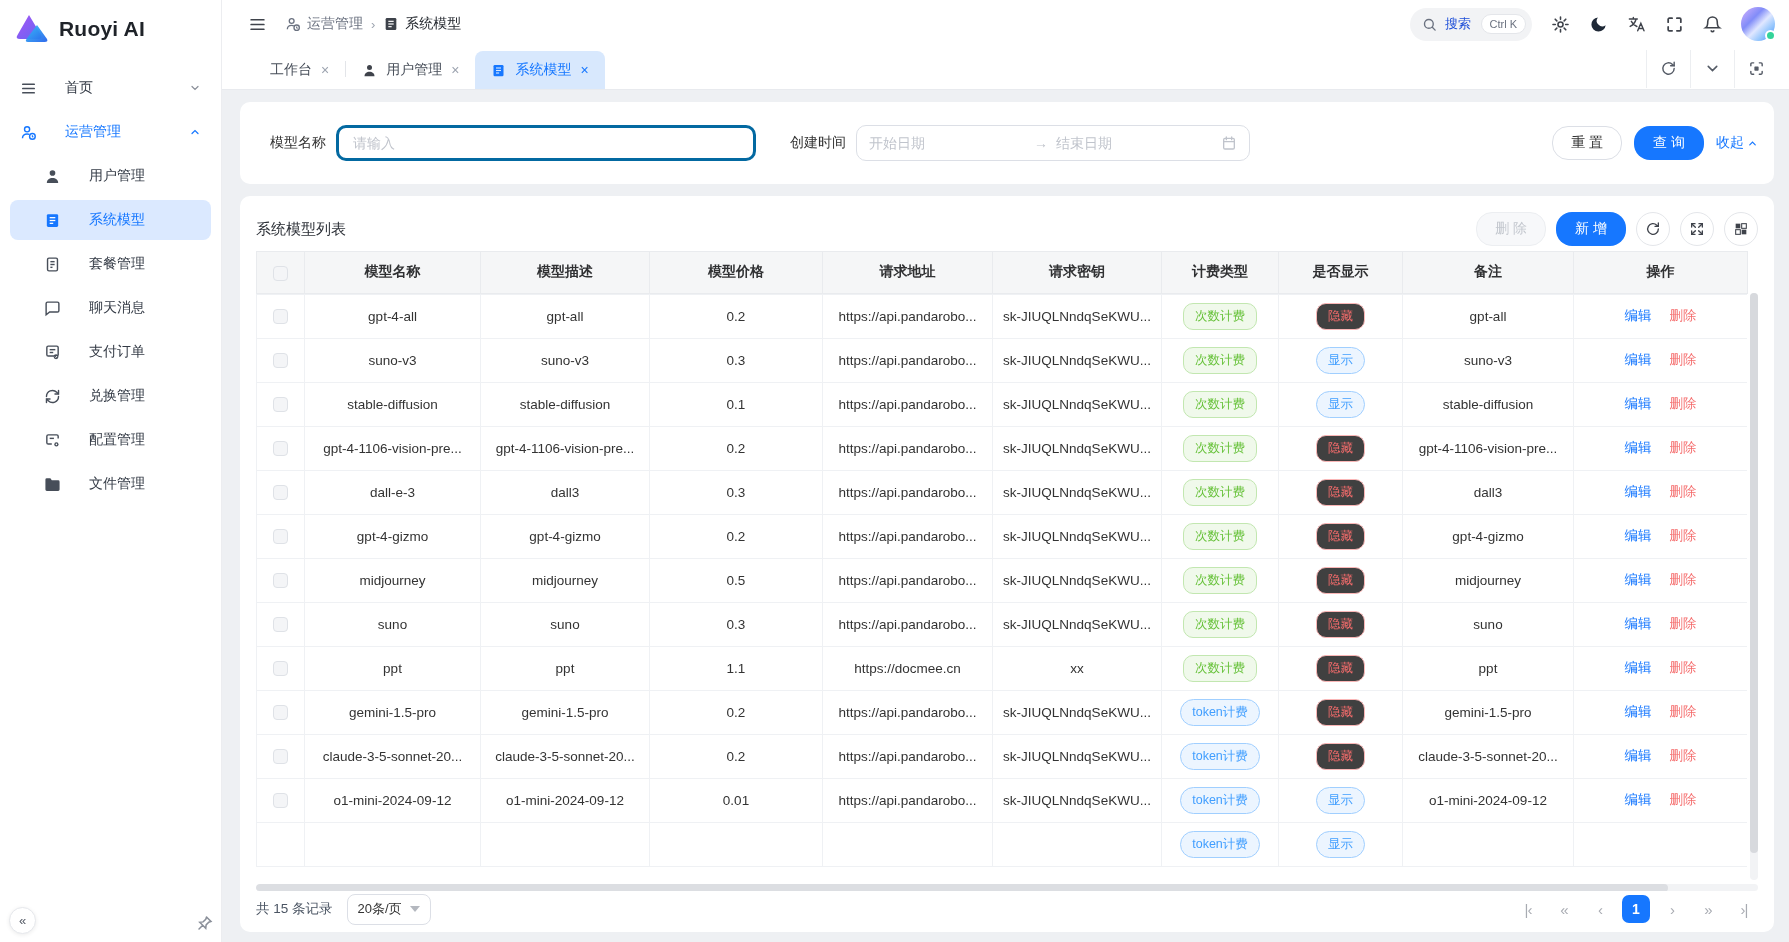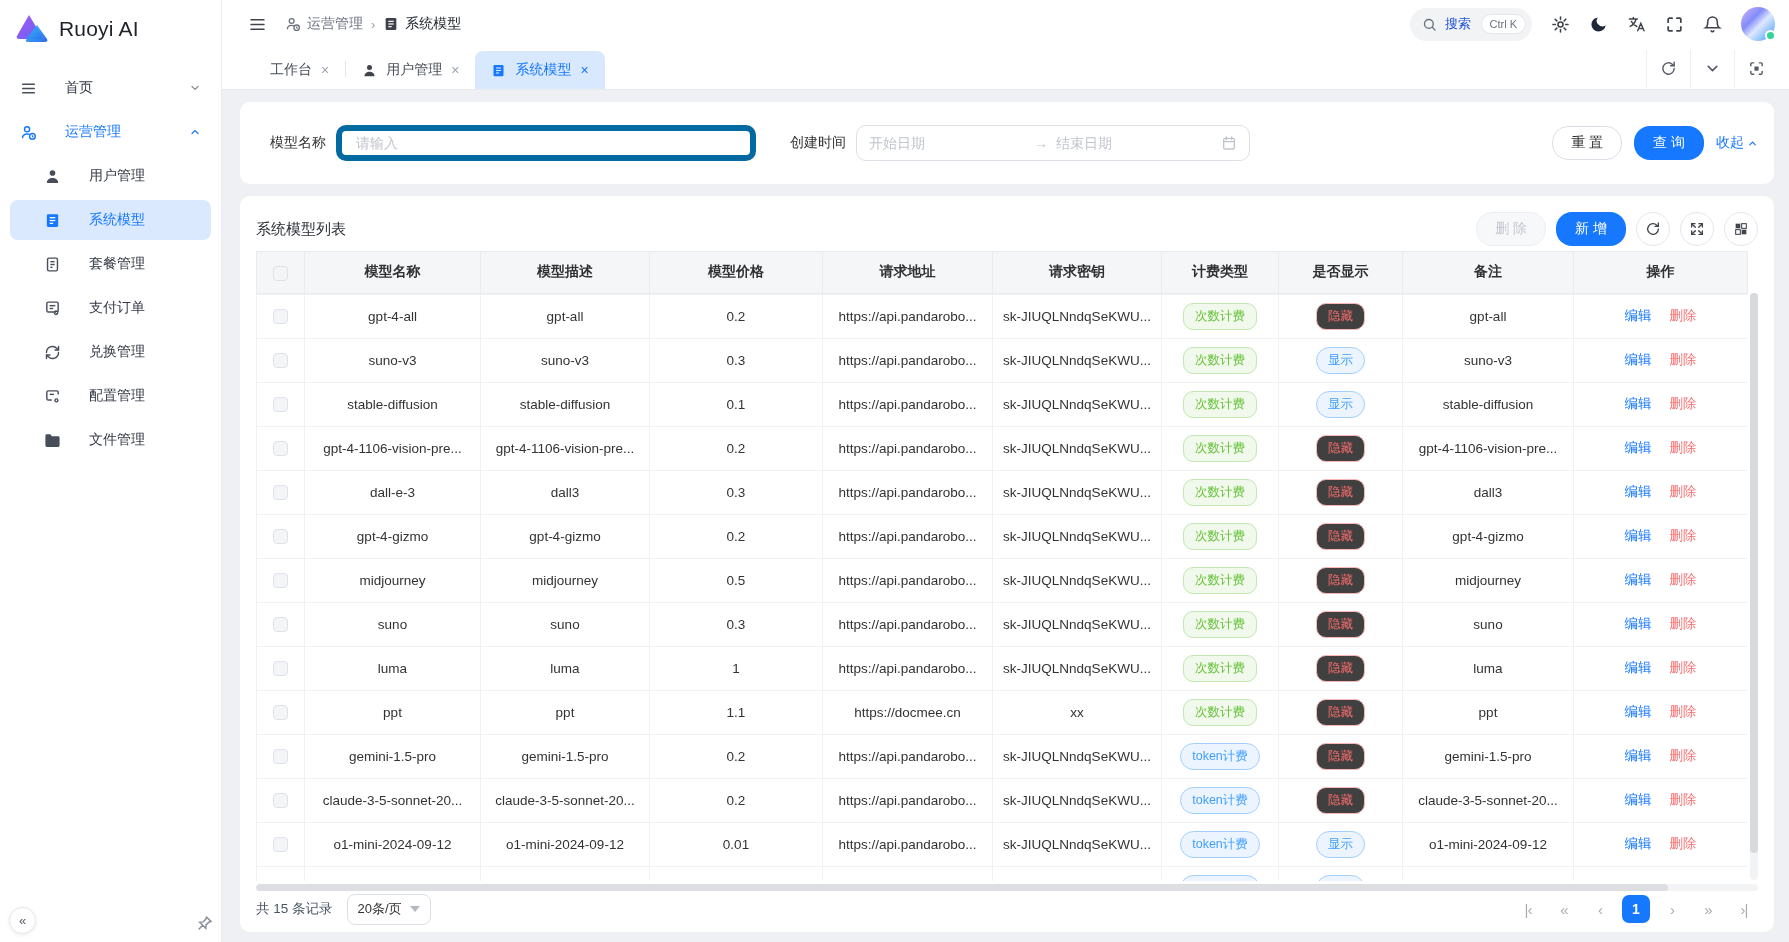--- a/index.html
+++ b/index.html
@@ -3,21 +3,21 @@
 <meta charset="utf-8">
 <style>
   *{margin:0;padding:0;box-sizing:border-box}
   html,body{width:1789px;height:942px;overflow:hidden;background:#eef0f3;
     font-family:"Liberation Sans","DejaVu Sans",sans-serif;color:#333;font-size:14px}
   .page{display:flex;width:1789px;height:942px;position:relative}
 
   
   .sidebar{width:222px;background:#fff;border-right:1px solid #ecedf0;flex-shrink:0;position:relative;z-index:3}
   .logo-row{display:flex;align-items:center;gap:10px;height:58px;padding:0 15px}
-  .logo-text{font-size:21px;font-weight:normal;color:#1f2329;letter-spacing:.2px}
+  .logo-text{font-size:21px;font-weight:bold;color:#1f2329;letter-spacing:.2px}
   .menu{padding:10px 10px 0}
   .menu-item{height:40px;margin-bottom:4px;display:flex;align-items:center;gap:28px;
     padding:0 10px;border-radius:8px;font-size:14px;color:#333a45;cursor:pointer;position:relative}
   .menu-item .chev{margin-left:auto;color:#8a8f99;display:inline-flex}
   .menu-item.parent-active,.menu-item.parent-active .micon,.menu-item.parent-active .chev{color:#1677ff}
   .menu-item.child{padding-left:34px}
   .menu-item.active{background:#dbe9ff;color:#1677ff}
   .menu-item.active .micon{color:#1677ff}
   .micon{display:inline-flex;width:17px;height:17px;color:#474e59;flex-shrink:0}
   .micon svg{width:100%;height:100%}
@@ -57,21 +57,21 @@
   .tabbar-right .tbi svg{width:100%;height:100%}
   .vline{width:1px;height:38px;background:#eceef1}
 
   
   .content{flex:1;padding:12px 15px 0 18px;overflow:hidden}
   .card{background:#fff;border-radius:10px}
 
   
   .filter-card{height:82px;display:flex;align-items:center;padding:0 16px 0 30px;margin-bottom:12px}
   .f-label{font-size:14px;color:#333;margin-right:10px;white-space:nowrap}
-  .f-input{width:420px;height:36px;border:6px solid #0369a1;border-radius:10px;padding:12px 14px;
+  .f-input{width:420px;height:36px;border:3px solid #0369a1;border-radius:10px;padding:12px 14px;
     font-size:14px;color:#333;outline:none;background:#fff}
   .f-input::placeholder{color:#c0c4cc}
   .date-box{width:394px;height:36px;border:1px solid #dcdfe6;border-radius:10px;display:flex;
     align-items:center;padding:0 12px;gap:8px;margin-left:0}
   .date-box input{border:none;outline:none;flex:1;min-width:0;font-size:14px;color:#333;background:transparent}
   .date-box input::placeholder{color:#c0c4cc}
   .date-arrow{color:#c0c4cc;font-size:14px}
   .cal-icon{display:inline-flex;width:16px;height:16px;color:#c0c4cc}
   .gap34{width:34px;flex-shrink:0}
   .filter-actions{margin-left:auto;display:flex;align-items:center;gap:12px}
@@ -221,20 +221,28 @@
           <svg viewBox="0 0 24 24" fill="none" stroke="currentColor" stroke-width="2">
               <rect x="5" y="3" width="14" height="18" rx="2"></rect>
               <line x1="9" y1="8" x2="15" y2="8"></line>
               <line x1="9" y1="12" x2="15" y2="12"></line>
               <line x1="9" y1="16" x2="12" y2="16"></line>
             </svg>
         </span>
         <span>套餐管理</span>
       </div>
 
+      <div class="menu-item child">
+        <span class="micon">
+          <svg viewBox="0 0 24 24" fill="none" stroke="currentColor" stroke-width="2">
+              <path d="M21 15a2 2 0 0 1-2 2H8l-5 4V5a2 2 0 0 1 2-2h14a2 2 0 0 1 2 2z"></path>
+            </svg>
+        </span>
+        <span>聊天消息</span>
+      </div>
 
       <div class="menu-item child">
         <span class="micon">
           <svg viewBox="0 0 24 24" fill="none" stroke="currentColor" stroke-width="2">
               <rect x="4" y="3" width="16" height="14" rx="2"></rect>
               <line x1="8" y1="8" x2="16" y2="8"></line>
               <line x1="8" y1="12" x2="13" y2="12"></line>
               <circle cx="17" cy="18" r="3.4" fill="currentColor" stroke="none"></circle>
               <path d="M15.6 18l1 1 1.8-2" stroke="#fff" stroke-width="1.4"></path>
             </svg>
@@ -631,34 +639,20 @@
     <td>sk-JIUQLNndqSeKWU...</td>
     <td><span class="badge badge-count">次数计费</span></td>
     <td><span class="badge badge-hidden">隐藏</span></td>
     <td>suno</td>
     <td class="c-ops">
       <a class="link-edit">编辑</a><a class="link-del">删除</a>
     </td>
   </tr>
                     <tr>
     <td><span class="checkbox"></span></td>
-    <td>luma</td>
-    <td>luma</td>
-    <td>1</td>
-    <td>https://api.pandarobo...</td>
-    <td>sk-JIUQLNndqSeKWU...</td>
-    <td><span class="badge badge-count">次数计费</span></td>
-    <td><span class="badge badge-hidden">隐藏</span></td>
-    <td>luma</td>
-    <td class="c-ops">
-      <a class="link-edit">编辑</a><a class="link-del">删除</a>
-    </td>
-  </tr>
-                    <tr>
-    <td><span class="checkbox"></span></td>
     <td>ppt</td>
     <td>ppt</td>
     <td>1.1</td>
     <td>https://docmee.cn</td>
     <td>xx</td>
     <td><span class="badge badge-count">次数计费</span></td>
     <td><span class="badge badge-hidden">隐藏</span></td>
     <td>ppt</td>
     <td class="c-ops">
       <a class="link-edit">编辑</a><a class="link-del">删除</a>

